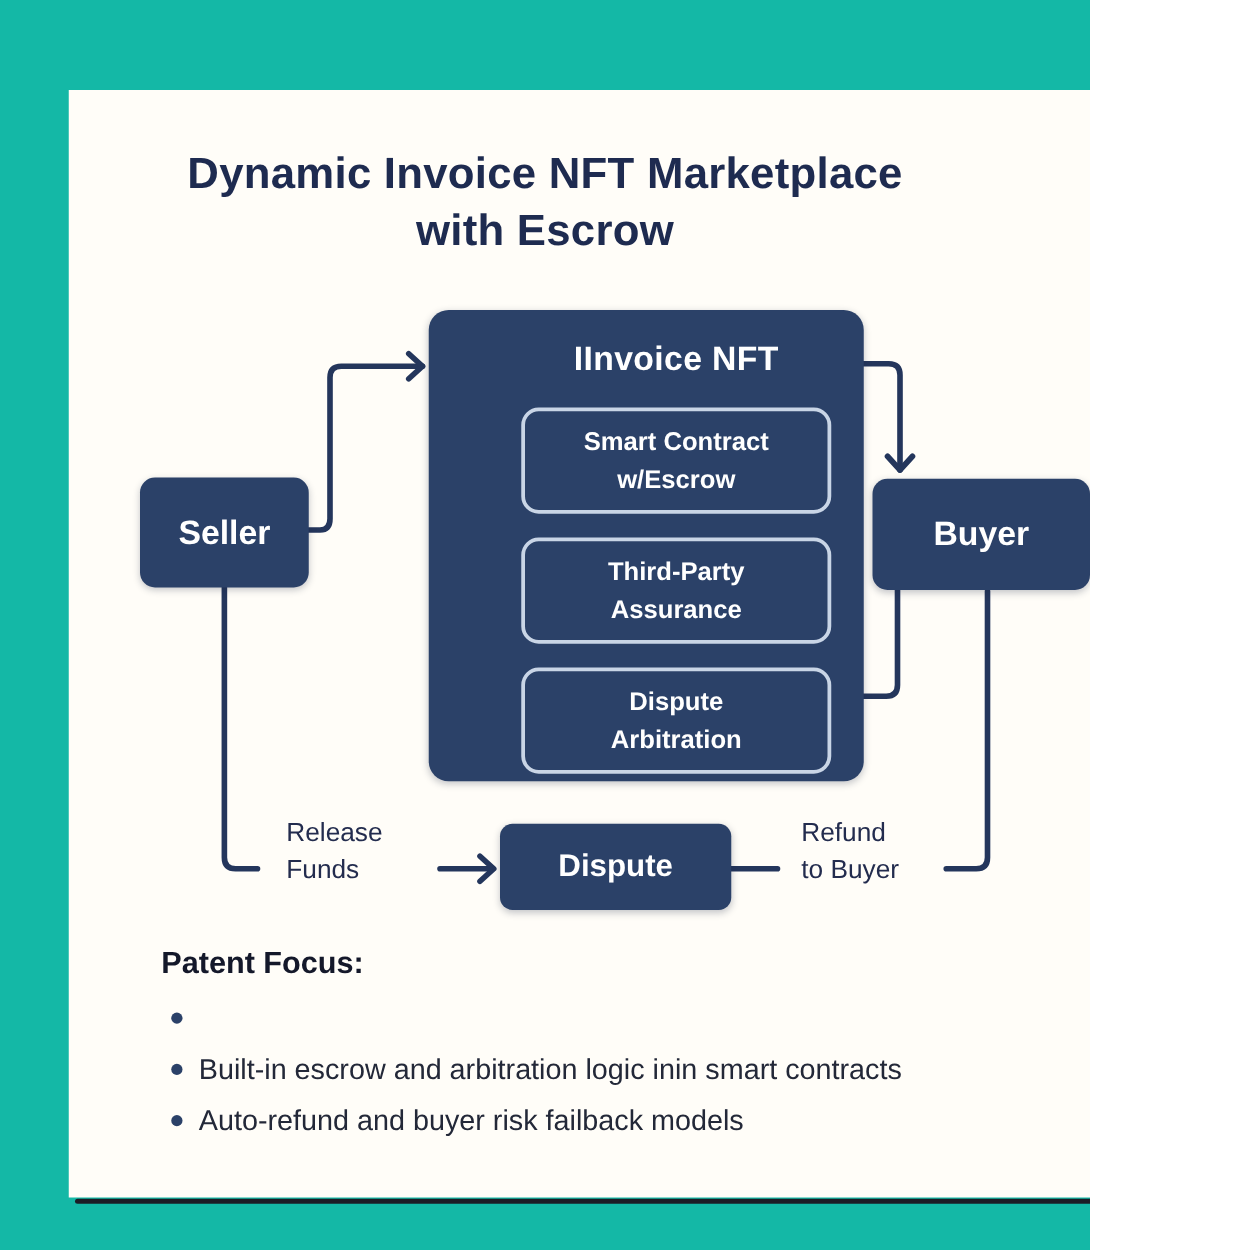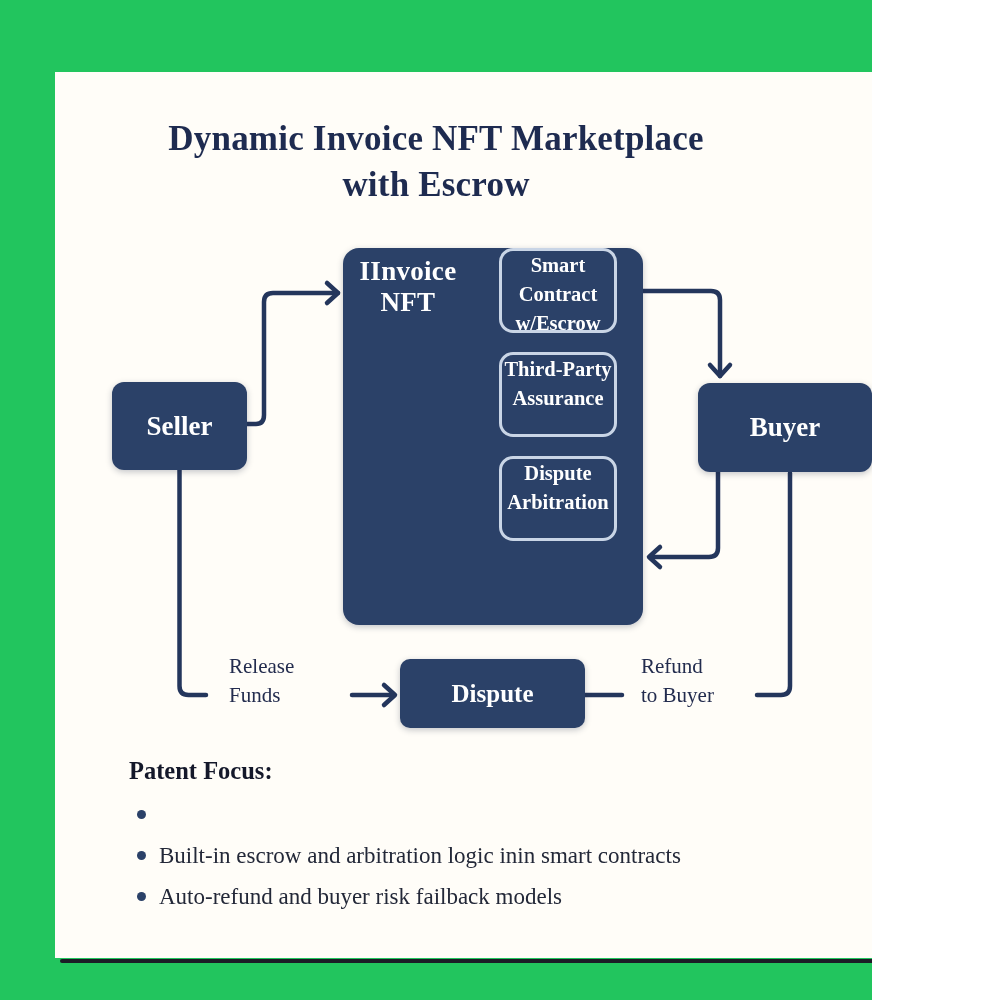--- a/index.html
+++ b/index.html
@@ -1,40 +1,40 @@
 <!DOCTYPE html>
 <html><head>
 <meta charset="utf-8">
 <style>
   html,body{margin:0;padding:0;background:#ffffff;}
   .stage{
-    position:relative;width:872px;height:1000px;background:#22c55e;
-    font-family:Liberation Serif, serif;overflow:hidden;
+    position:relative;width:872px;height:1000px;background:#14b8a6;
+    font-family:Liberation Sans, sans-serif;overflow:hidden;
   }
   .paper{position:absolute;left:55px;top:72px;width:890px;height:886px;background:#fffdf8;}
   .title{
     position:absolute;left:0;right:0;top:116px;text-align:center;
     font-size:35px;line-height:1.3;font-weight:700;color:#1e2b50;letter-spacing:.2px;
   }
   .title span{display:block;}
   .box{
     position:absolute;background:#2b4168;color:#ffffff;border-radius:12px;
     display:flex;align-items:center;justify-content:center;text-align:center;
     font-weight:700;box-shadow:0 2px 6px rgba(20,30,60,.25);
   }
   .invoice{
     left:343px;top:248px;width:300px;height:377px;border-radius:16px;
-    flex-direction:row;justify-content:flex-start;align-items:stretch;
+    flex-direction:column;justify-content:flex-start;align-items:stretch;padding-left:48px;
   }
   .inv-header{height:78px;display:flex;align-items:center;justify-content:center;
     font-size:27px;letter-spacing:.3px;}
   .modules{display:flex;flex-direction:column;gap:19px;padding:0 26px;}
   .module{
     height:85px;border:3px solid #c9d5e6;border-radius:14px;background:#2b4168;
-    display:flex;flex-direction:column;align-items:center;
+    display:flex;flex-direction:column;align-items:center;justify-content:center;
     font-size:20.5px;line-height:1.42;font-weight:700;box-sizing:border-box;
   }
   .seller{left:112px;top:382px;width:135px;height:88px;font-size:27px;}
   .buyer{left:698px;top:383px;width:174px;height:89px;font-size:27px;}
   .dispute{left:400px;top:659px;width:185px;height:69px;font-size:25px;border-radius:10px;}
   .flow-label{
     position:absolute;color:#232c4e;font-size:21px;line-height:1.4;
     font-weight:400;width:120px;
   }
   .flow-label span{display:block;}

